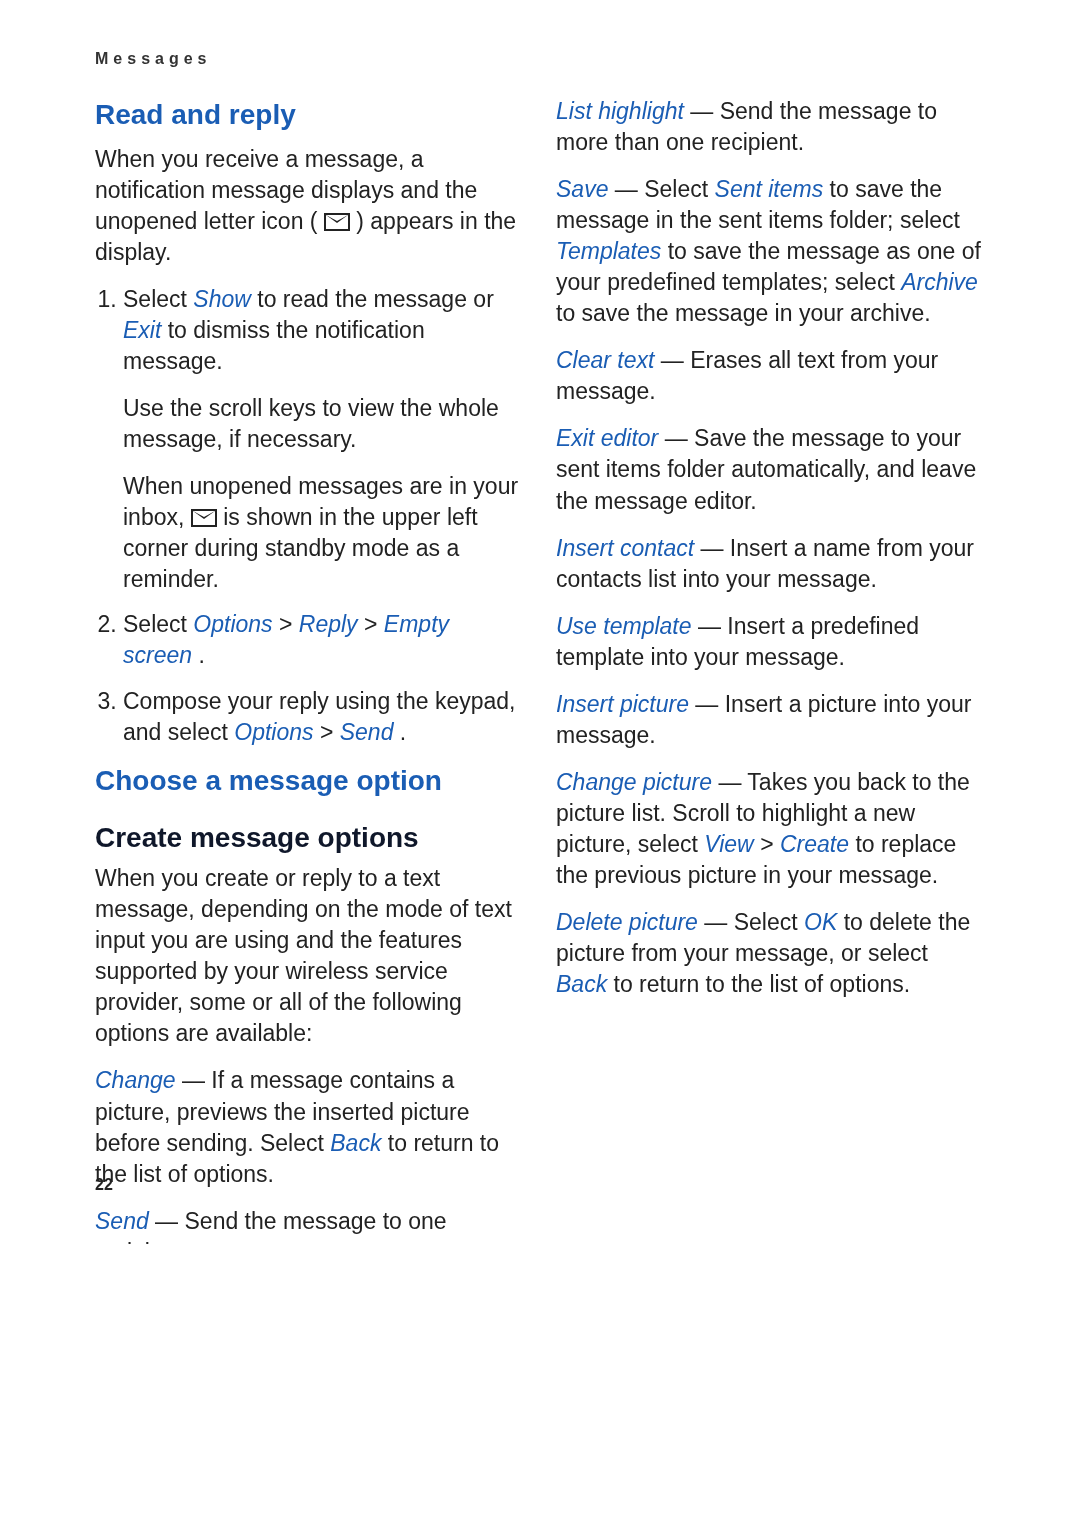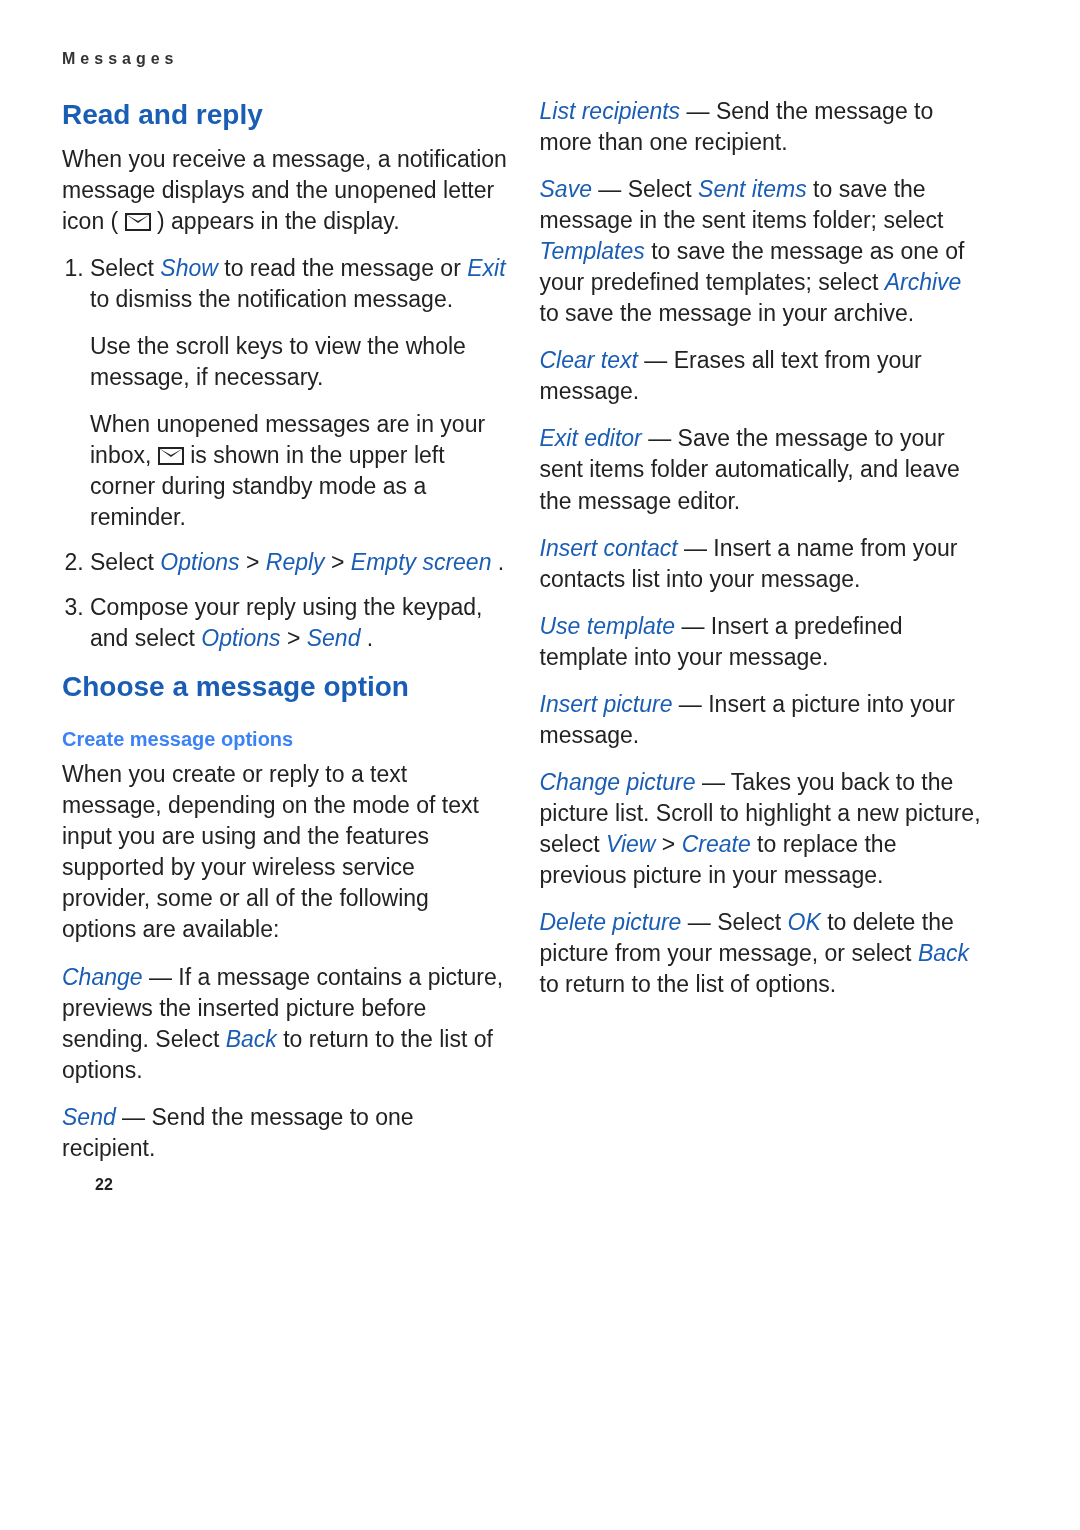--- a/index.html
+++ b/index.html
@@ -6,21 +6,21 @@
     margin: 0;
     padding: 0;
     background: #fff;
     font-family: "Helvetica Neue", Arial, sans-serif;
     color: #222;
   }
   .page {
     width: 1080px;
     height: 1244px;
     box-sizing: border-box;
-    padding: 50px 95px 40px 62px;
+    padding: 50px 95px 40px 95px;
     position: relative;
   }
   .header {
     font-size: 16px;
     letter-spacing: 5px;
     font-weight: bold;
     color: #333;
     margin-bottom: 28px;
   }
   .cols {
@@ -32,22 +32,22 @@
     font-size: 23px;
     line-height: 1.35;
   }
   h2 {
     font-size: 28px;
     color: #1a5db4;
     font-weight: bold;
     margin: 0 0 10px 0;
   }
   h3 {
-    font-size: 20px;
-    color: #3b82f6;
+    font-size: 28px;
+    color: #0f172a;
     font-weight: bold;
     margin: 20px 0 6px 0;
   }
   p {
     margin: 0 0 16px 0;
   }
   .ol {
     padding-left: 28px;
     margin: 0 0 6px 0;
   }
@@ -164,21 +164,21 @@
 
       <p>
         <span class="term">Send</span>
         <span> — Send the message to one recipient.</span>
       </p>
     </div>
 
     <div class="col">
 
       <p>
-        <span class="term">List recipients</span>
+        <span class="term">List highlight</span>
         <span> — Send the message to more than one recipient.</span>
       </p>
 
 
       <p>
         <span class="term">Save</span>
         <span> — Select </span>
         <span class="term">Sent items</span>
         <span> to save the message in the sent items folder; select </span>
         <span class="term">Templates</span>

